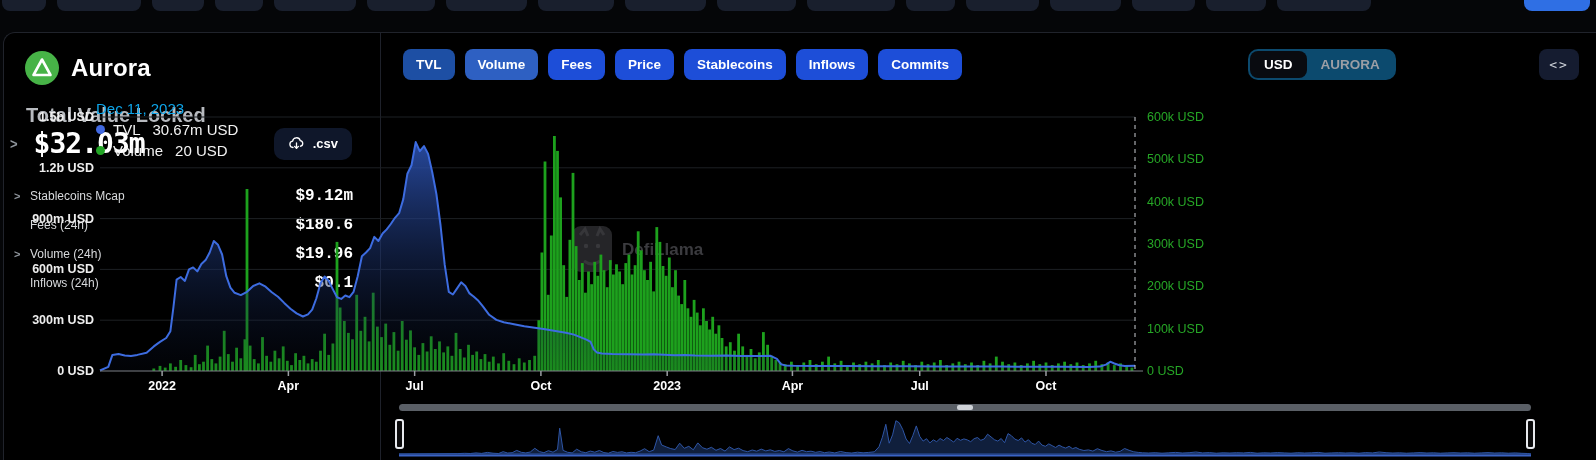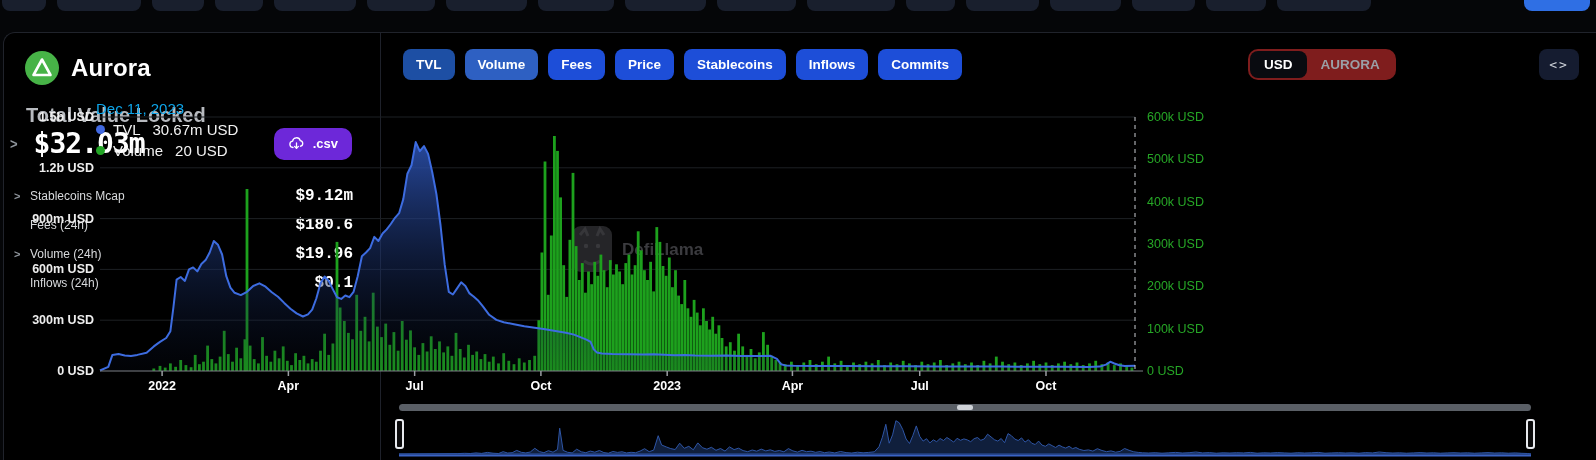--- a/index.html
+++ b/index.html
@@ -19,33 +19,33 @@
 
   
   #sidebar { position:absolute; top:0; left:0; width:377px; height:100%; border-right:1px solid #1e212a; }
   #proto-row { position:absolute; top:18px; left:21px; display:flex; align-items:center; gap:12px; }
   #proto-logo { width:34px; height:34px; border-radius:50%; background:#47b347; display:flex; align-items:center; justify-content:center; }
   #proto-name { font-size:24px; font-weight:800; color:#fff; letter-spacing:.2px; }
   #tvl-label { position:absolute; top:71px; left:22px; font-size:20px; color:#b7babf;font-weight:bold; }
   #tvl-row { position:absolute; top:94px; left:6px; right:28px; display:flex; align-items:center; }
   .chev { color:#8f959c; font-size:13px; font-weight:700; transform:scaleY(1.15); }
   #tvl-value { font-size:28px; font-weight:bold; color:#fff; margin-left:16px; letter-spacing:-1px; }
-  #csv-btn { margin-left:auto; display:flex; align-items:center; gap:8px; background:#6d28d9;
+  #csv-btn { margin-left:auto; display:flex; align-items:center; gap:8px; background:#0f172a;
              border-radius:10px; padding:8px 14px; color:#fff; font-size:13px; font-weight:700; cursor:pointer; }
   #kv-rows { position:absolute; top:148px; left:10px; right:27px; }
   .kv-row { display:flex; align-items:center; height:29px; }
   .kv-chev { width:16px; font-size:11px; color:#8f959c; font-weight:700; }
   .kv-label { font-size:12px; color:#d7d9dc; }
   .kv-value { margin-left:auto; font-size:16px; font-weight:bold; color:#fff; font-family:Liberation Mono, monospace; }
 
   
   #tabs { position:absolute; top:16px; left:399px; display:flex; gap:10px; }
   .tab { height:31px; padding:0 13px; border-radius:8px; background:#1d4ed8; color:#fff;
          font-size:13.5px; font-weight:700; display:flex; align-items:center; cursor:pointer; }
-  #denom { position:absolute; top:16px; left:1244px; height:31px; background:#7f1d1d; border-radius:10px;
+  #denom { position:absolute; top:16px; left:1244px; height:31px; background:#0c4a6e; border-radius:10px;
            display:flex; align-items:flex-end; padding:2px; }
   .denom-opt { height:27px; display:flex; align-items:center; padding:0 14px; font-size:13.5px;
                font-weight:700; color:#9b9ea5; border-radius:8px; cursor:pointer; }
   .denom-opt.active { background:#090b10; color:#fff; }
   #embed-btn { position:absolute; top:16px; left:1535px; width:40px; height:31px; background:#151c30;
                border-radius:8px; color:#cdd1d8; font-size:13px; display:flex; align-items:center;
                justify-content:center; letter-spacing:2px; cursor:pointer; font-family:"DejaVu Sans Mono", monospace; }
 
   
   #chart-wrap { position:absolute; top:62px; left:8px; width:1206px; height:302px; }

